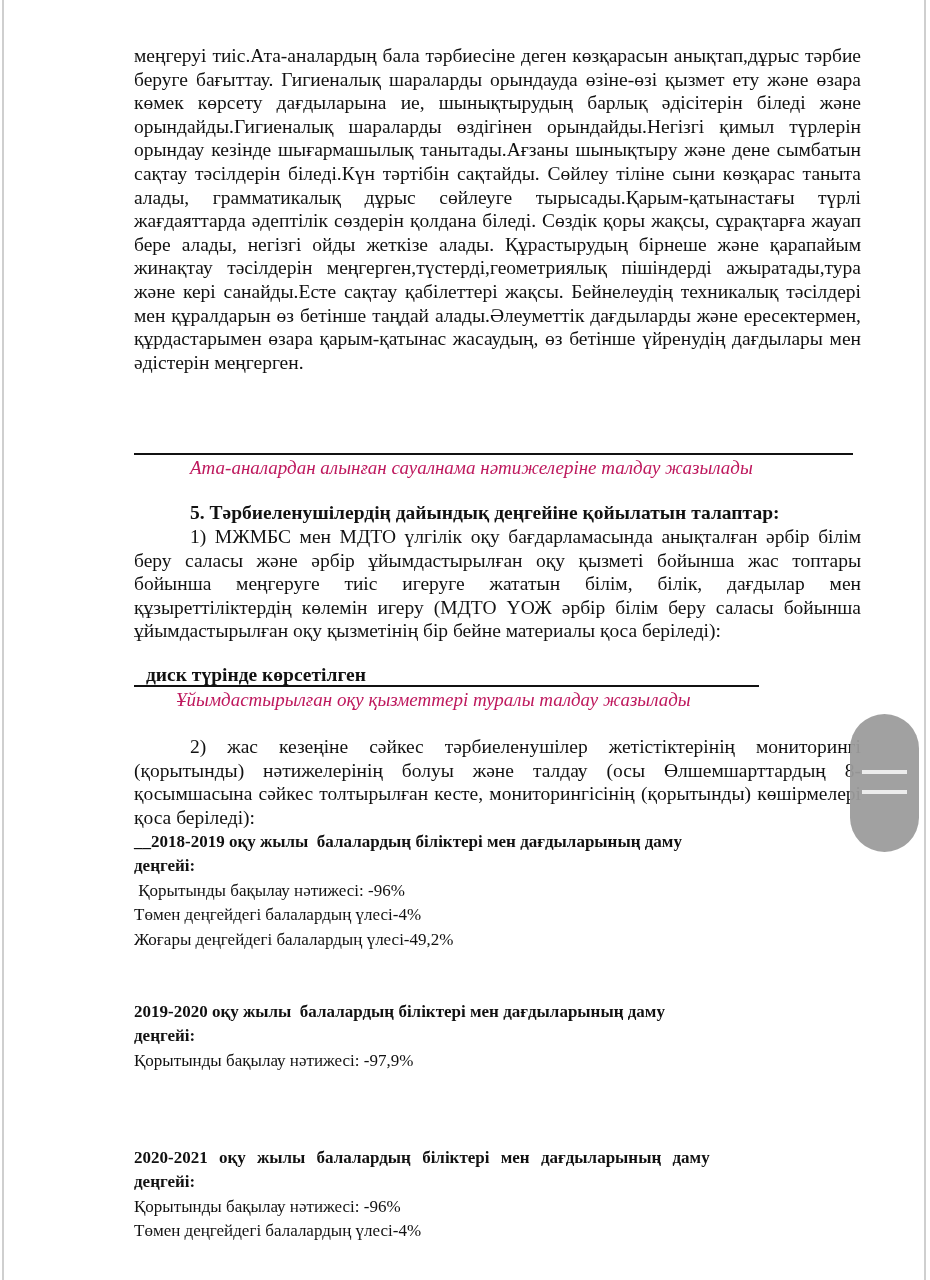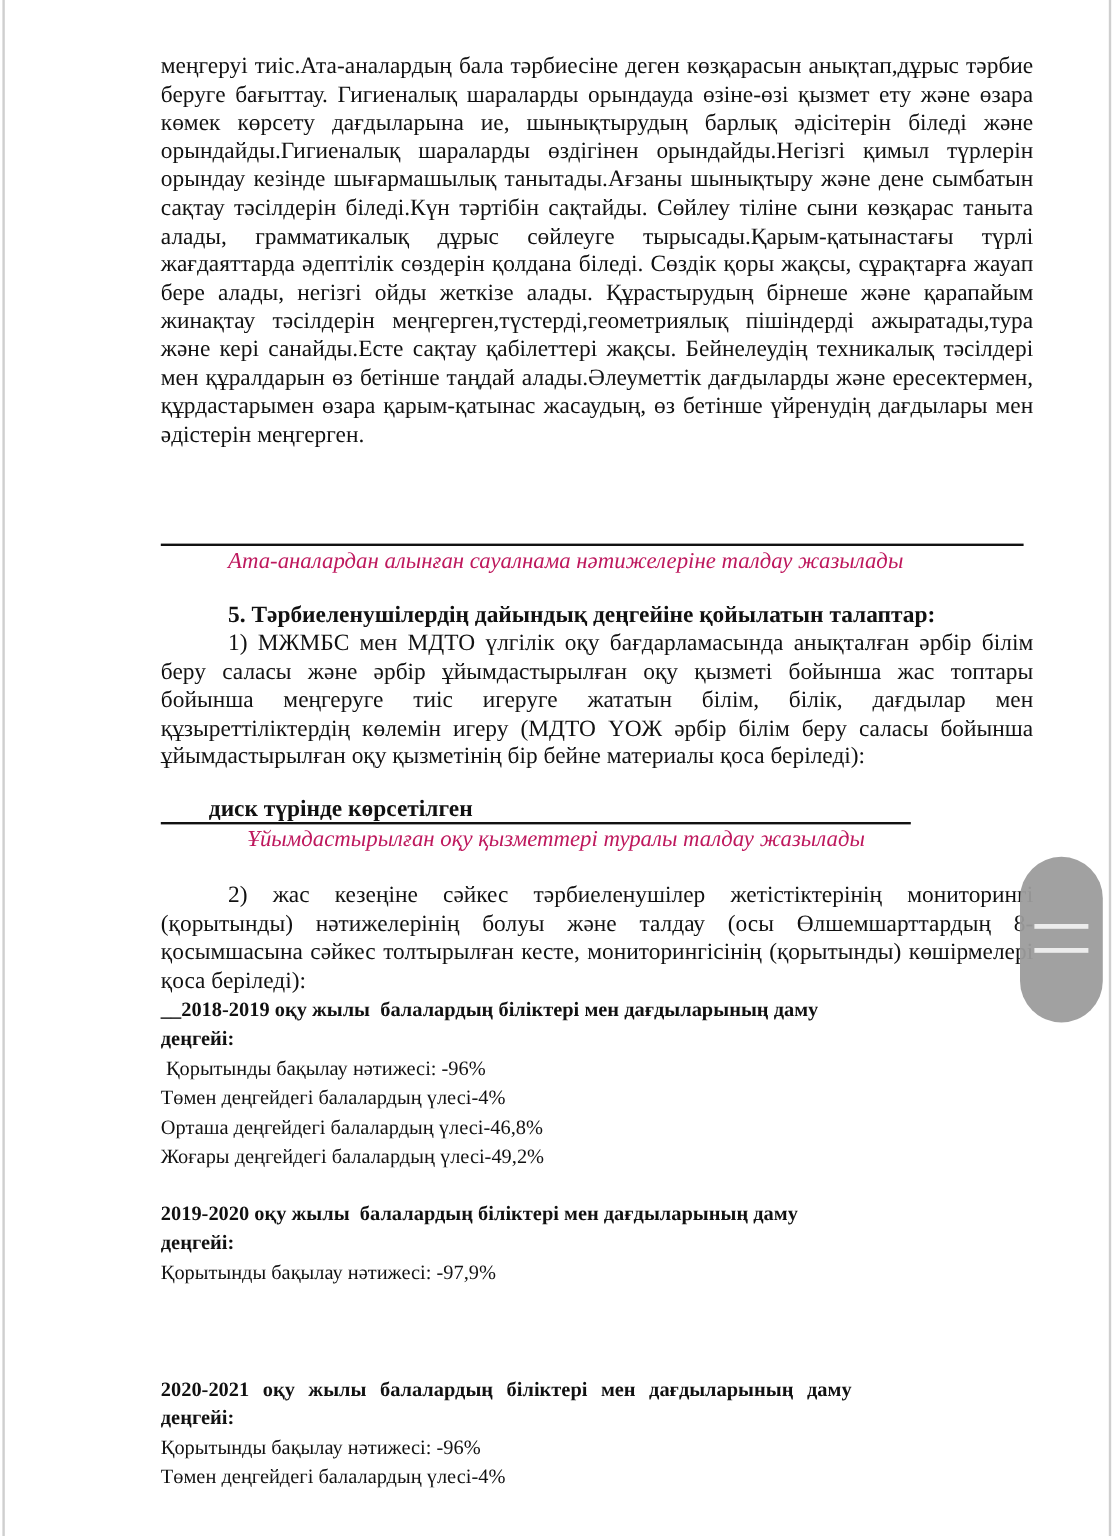--- a/index.html
+++ b/index.html
@@ -36,34 +36,33 @@
 
 <div class="rule" style="left:134px; top:453px; width:719px;"></div>
 <div class="red" style="left:190px; top:456px;">Ата-аналардан алынған сауалнама нәтижелеріне талдау жазылады</div>
 
 <div class="heading" style="left:190px; top:502px;">5. Тәрбиеленушілердің дайындық деңгейіне қойылатын талаптар:</div>
 
 <div class="abs" style="left:134px; top:525px; width:727px;">
   <p class="p indent">1) МЖМБС мен МДТО үлгілік оқу бағдарламасында анықталған әрбір білім беру саласы және әрбір ұйымдастырылған оқу қызметі бойынша жас топтары бойынша меңгеруге тиіс игеруге жататын білім, білік, дағдылар мен құзыреттіліктердің көлемін игеру (МДТО ҮОЖ әрбір білім беру саласы бойынша ұйымдастырылған оқу қызметінің бір бейне материалы қоса беріледі):</p>
 </div>
 
-<div class="heading" style="left:146px; top:664px;margin-left:28px;">диск түрінде көрсетілген</div>
+<div class="heading" style="left:146px; top:664px;">диск түрінде көрсетілген</div>
 <div class="rule" style="left:134px; top:685px; width:625px;"></div>
-<div class="red" style="left:206px; top:688px;">Ұйымдастырылған оқу қызметтері туралы талдау жазылады</div>
+<div class="red" style="left:176px; top:688px;">Ұйымдастырылған оқу қызметтері туралы талдау жазылады</div>
 
 <div class="abs" style="left:134px; top:735px; width:727px;">
   <p class="p indent">2) жас кезеңіне сәйкес тәрбиеленушілер жетістіктерінің мониторингі (қорытынды) нәтижелерінің болуы және талдау (осы Өлшемшарттардың 8-қосымшасына сәйкес толтырылған кесте, мониторингісінің (қорытынды) көшірмелері қоса беріледі):</p>
 </div>
 
 <div class="abs" style="left:134px; top:830px; width:727px;">
   <div class="line bold" style="display:flex; justify-content:space-between; white-space:pre;">__2018-2019 оқу жылы  балалардың біліктері мен дағдыларының даму</div>
   <div class="line bold">деңгейі:</div>
   <div class="line" style="white-space:pre;"> Қорытынды бақылау нәтижесі: -96%</div>
   <div class="line">Төмен деңгейдегі балалардың үлесі-4%</div>
-  <div class="line">Орташа деңгейдегі балалардың үлесі-46,8%</div>
   <div class="line">Жоғары деңгейдегі балалардың үлесі-49,2%</div>
 </div>
 
 <div class="abs" style="left:134px; top:1000px; width:727px;">
   <div class="line bold" style="white-space:pre;">2019-2020 оқу жылы  балалардың біліктері мен дағдыларының даму</div>
   <div class="line bold">деңгейі:</div>
   <div class="line">Қорытынды бақылау нәтижесі: -97,9%</div>
 </div>
 
 <div class="abs" style="left:134px; top:1146px; width:727px;">

